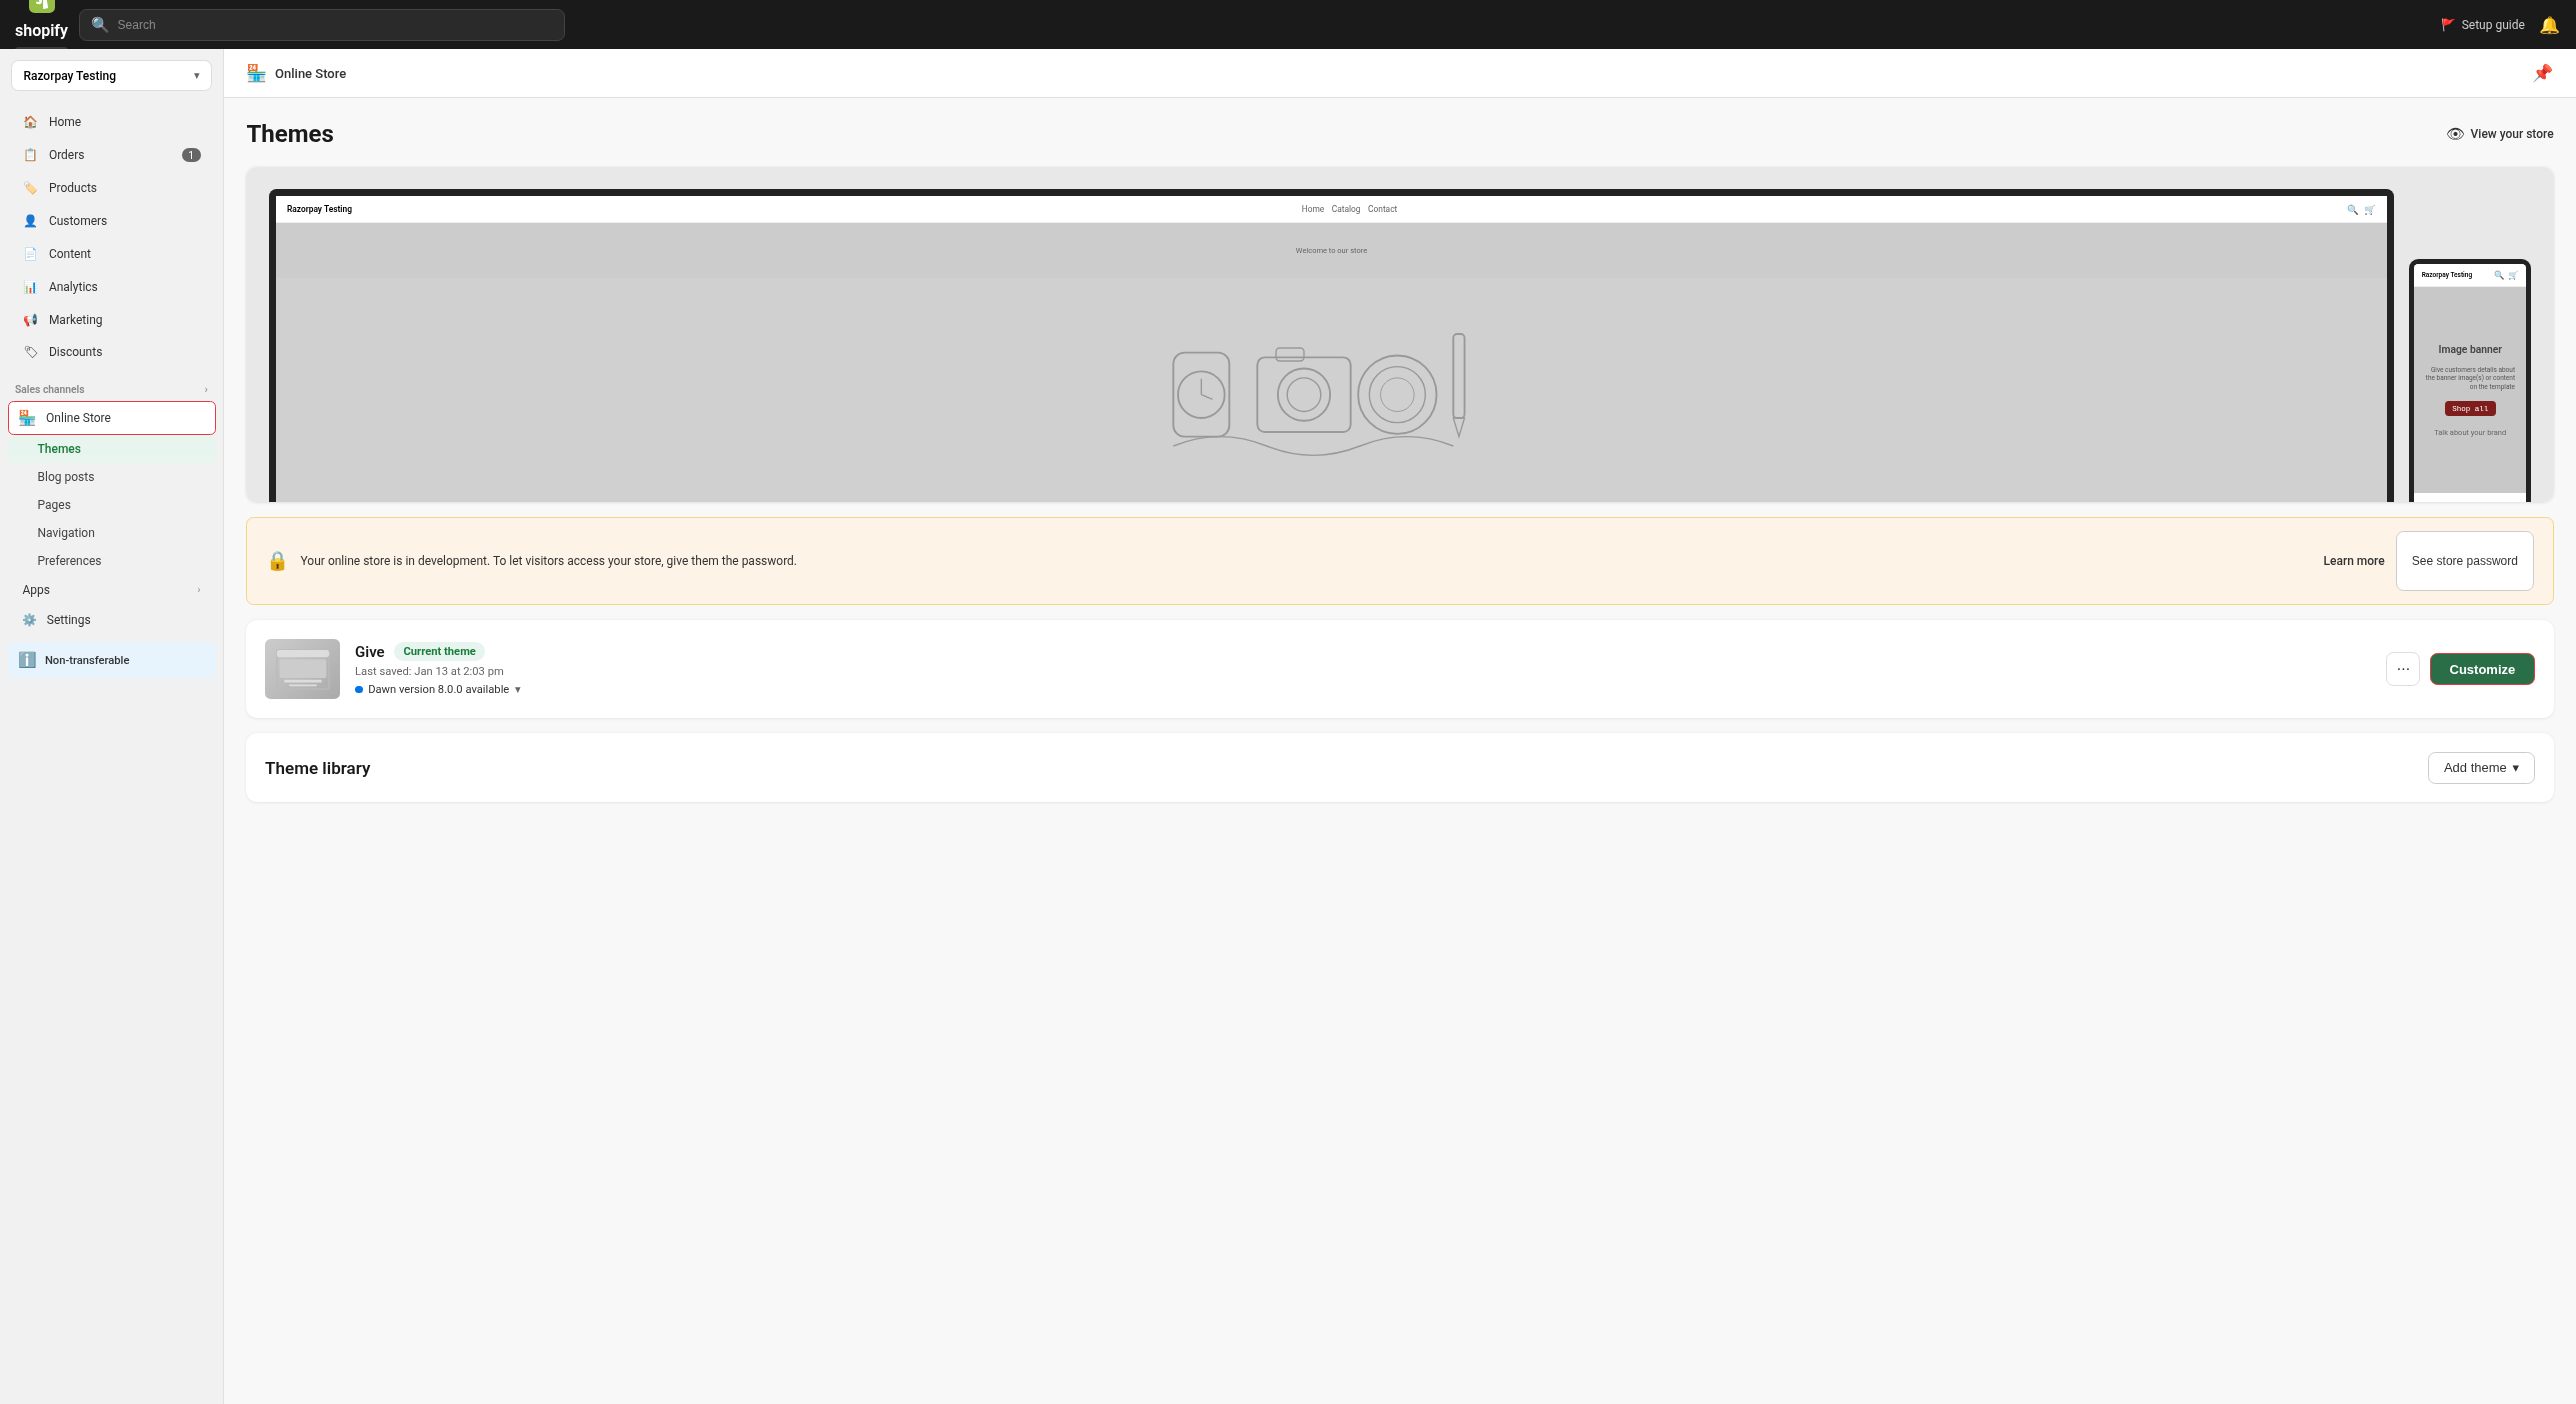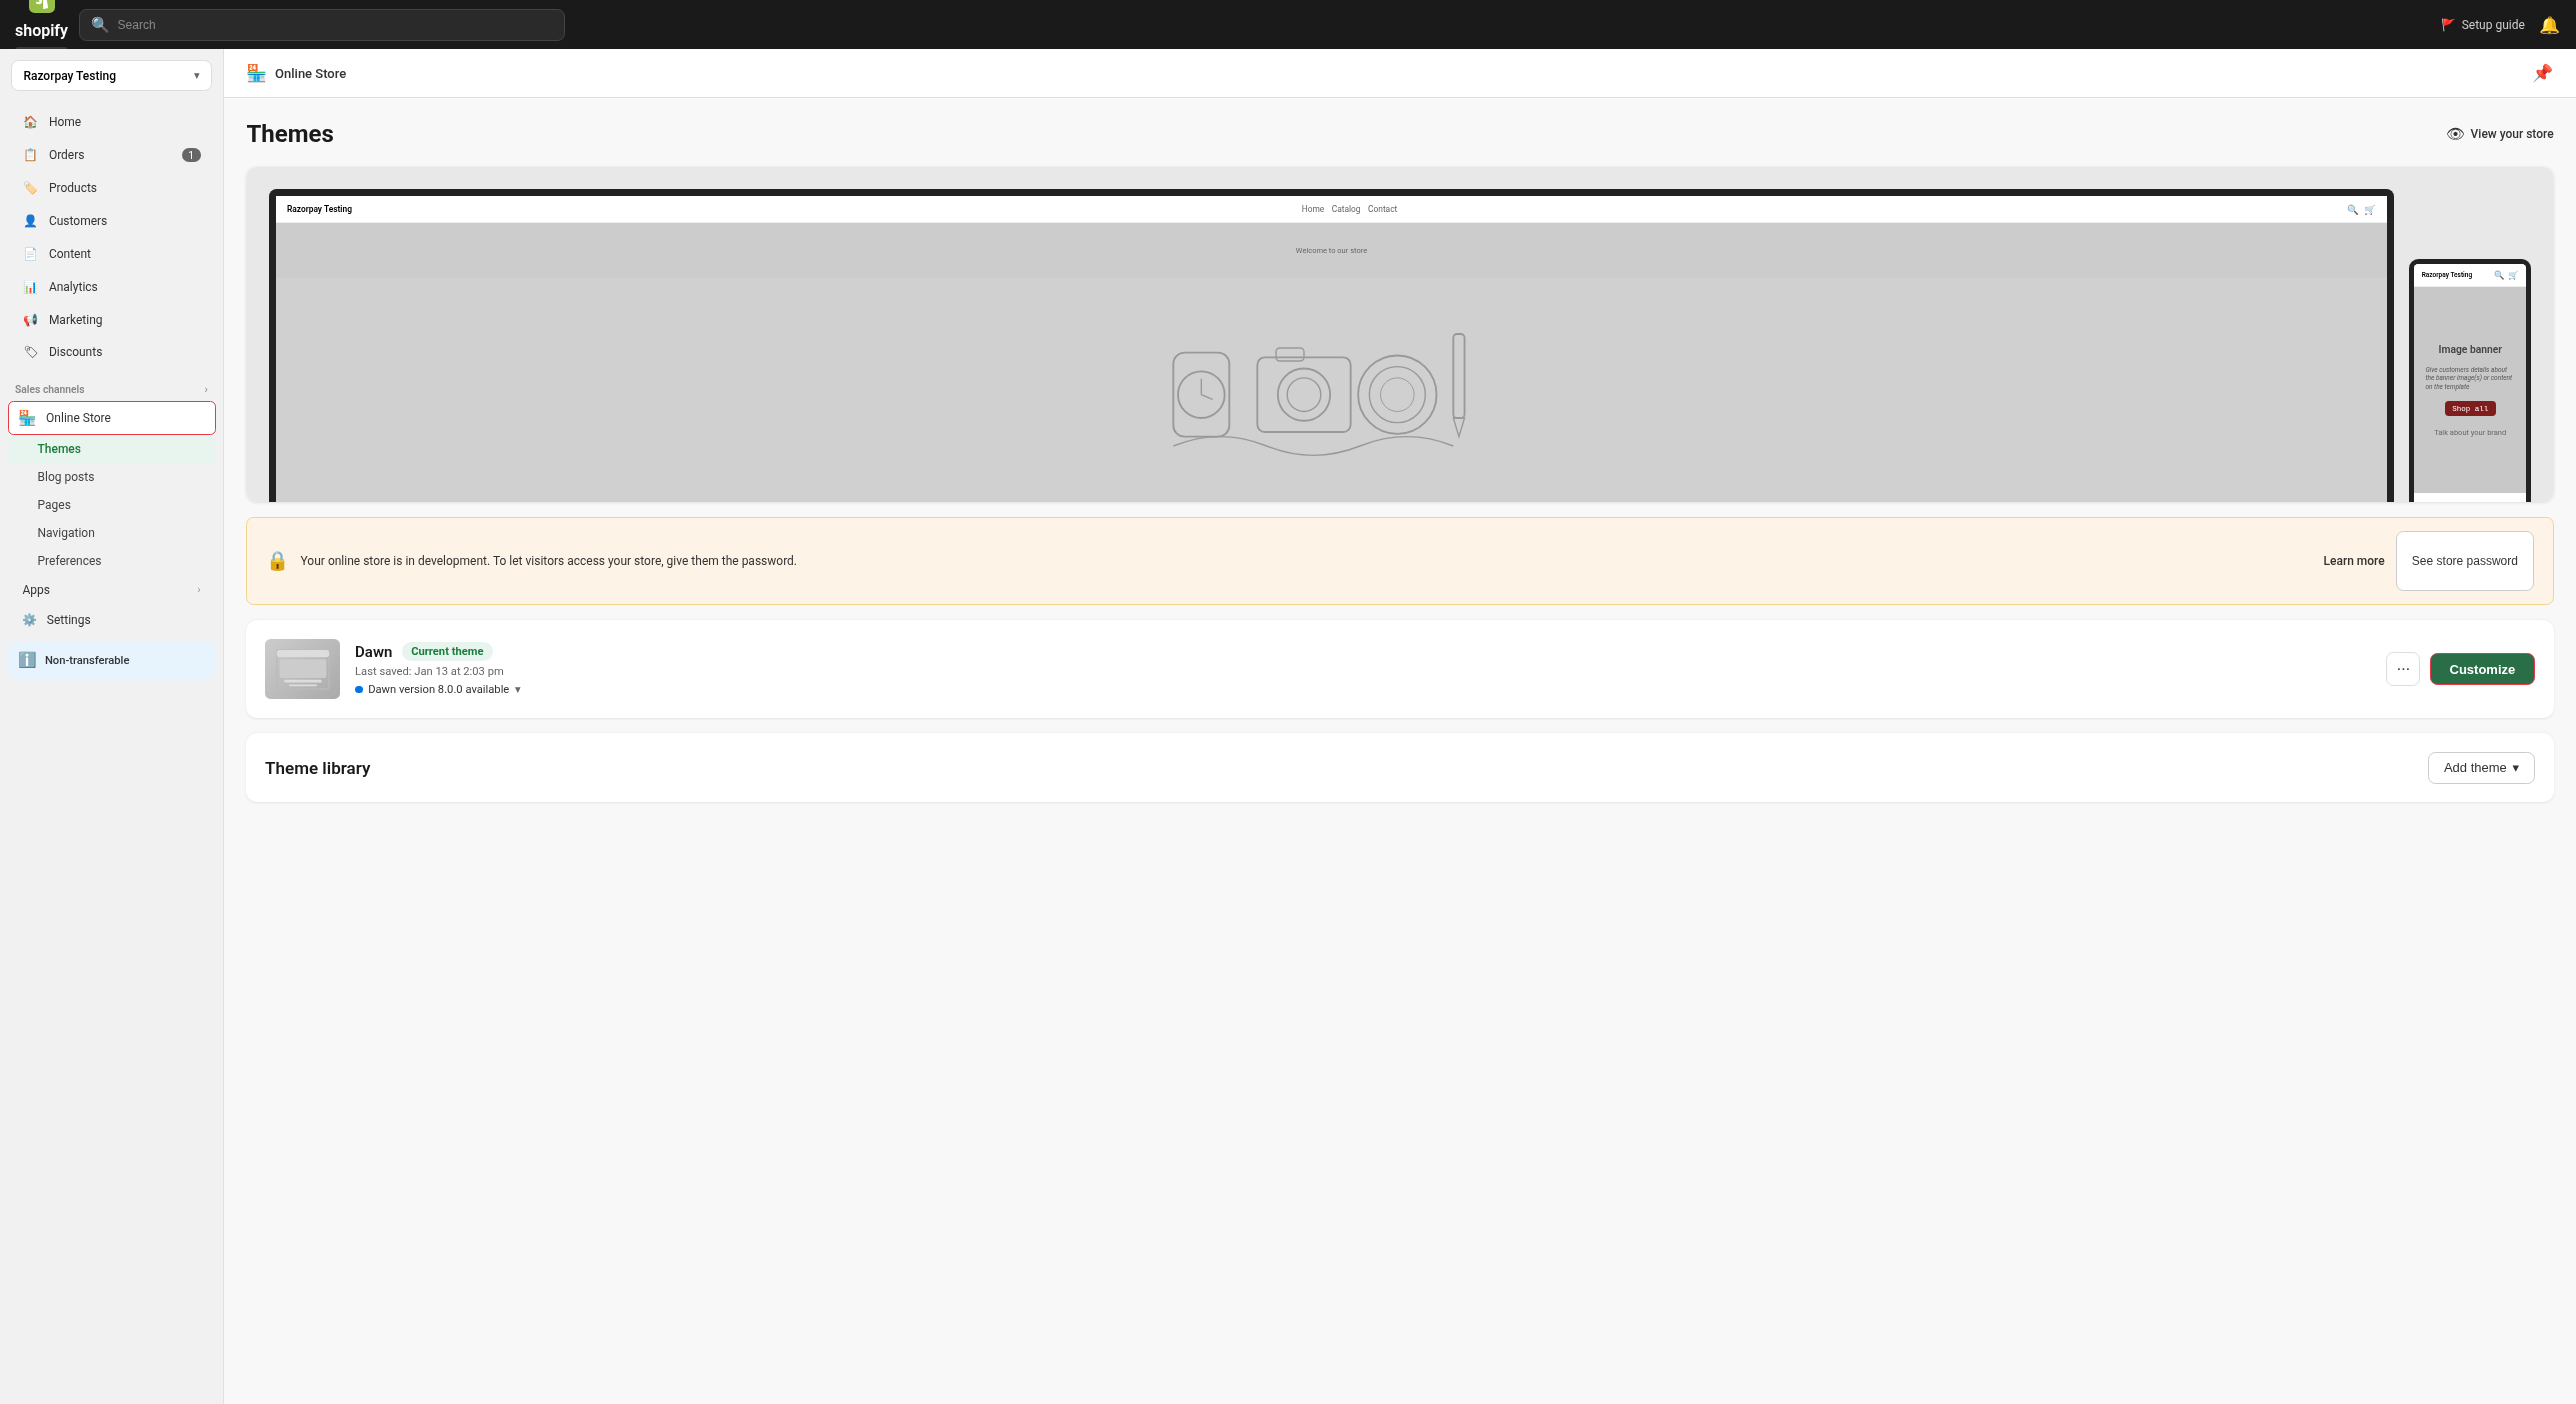--- a/index.html
+++ b/index.html
@@ -343,21 +343,21 @@
           <div class="mobile-preview">
             <div class="mobile-preview-header">
               <span style="font-size:6.5px;font-weight:600;">Razorpay Testing</span>
               <div style="display:flex;gap:3.7px;font-size:8.4px;color:#666;">
                 <span>🔍</span>
                 <span>🛒</span>
               </div>
             </div>
             <div class="mobile-preview-body">
               <div class="mobile-banner-text">Image banner</div>
-              <div style="font-size:6.5px;color:#555;text-align:left;margin-top:10px;line-height:1.3;font-style:italic;">Give customers details about the banner image(s) or content on the template</div>
+              <div style="font-size:6.5px;color:#555;text-align:right;margin-top:10px;line-height:1.3;">Give customers details about the banner image(s) or content on the template</div>
               <button style="background:#7f1d1d;color:white;border:none;border-radius:3.7px;padding:3.7px 7.5px;font-size:7.5px;margin-top:10px;cursor:pointer;font-family:Liberation Mono, monospace;">Shop all</button>
               <div class="mobile-sub-text" style="margin-top:11.2px;">Talk about your brand</div>
             </div>
           </div>
         </div>
       </div>
 
       <div class="dev-banner">
         <span class="lock-icon">🔒</span>
         <span class="dev-banner-text">Your online store is in development. To let visitors access your store, give them the password.</span>
@@ -374,21 +374,21 @@
               <rect x="2" y="4" width="56" height="42" rx="3" fill="none" stroke="#bbb" stroke-width="1.5"></rect>
               <rect x="2" y="4" width="56" height="8" rx="3" fill="#ddd"></rect>
               <rect x="5" y="14" width="50" height="20" rx="2" fill="#ccc"></rect>
               <rect x="10" y="36" width="40" height="3" rx="1" fill="#ddd"></rect>
               <rect x="15" y="41" width="30" height="2" rx="1" fill="#ddd"></rect>
             </svg>
           </div>
         </div>
         <div class="theme-info">
           <div class="theme-name-row">
-            <span class="theme-name">Dawn</span>
+            <span class="theme-name">Give</span>
             <span class="current-badge">Current theme</span>
           </div>
           <div class="theme-saved">Last saved: Jan 13 at 2:03 pm</div>
           <div class="theme-version">
             <span class="version-dot"></span>
             <span>Dawn version 8.0.0 available</span>
             <span class="version-chevron">▾</span>
           </div>
         </div>
         <div class="theme-actions">

